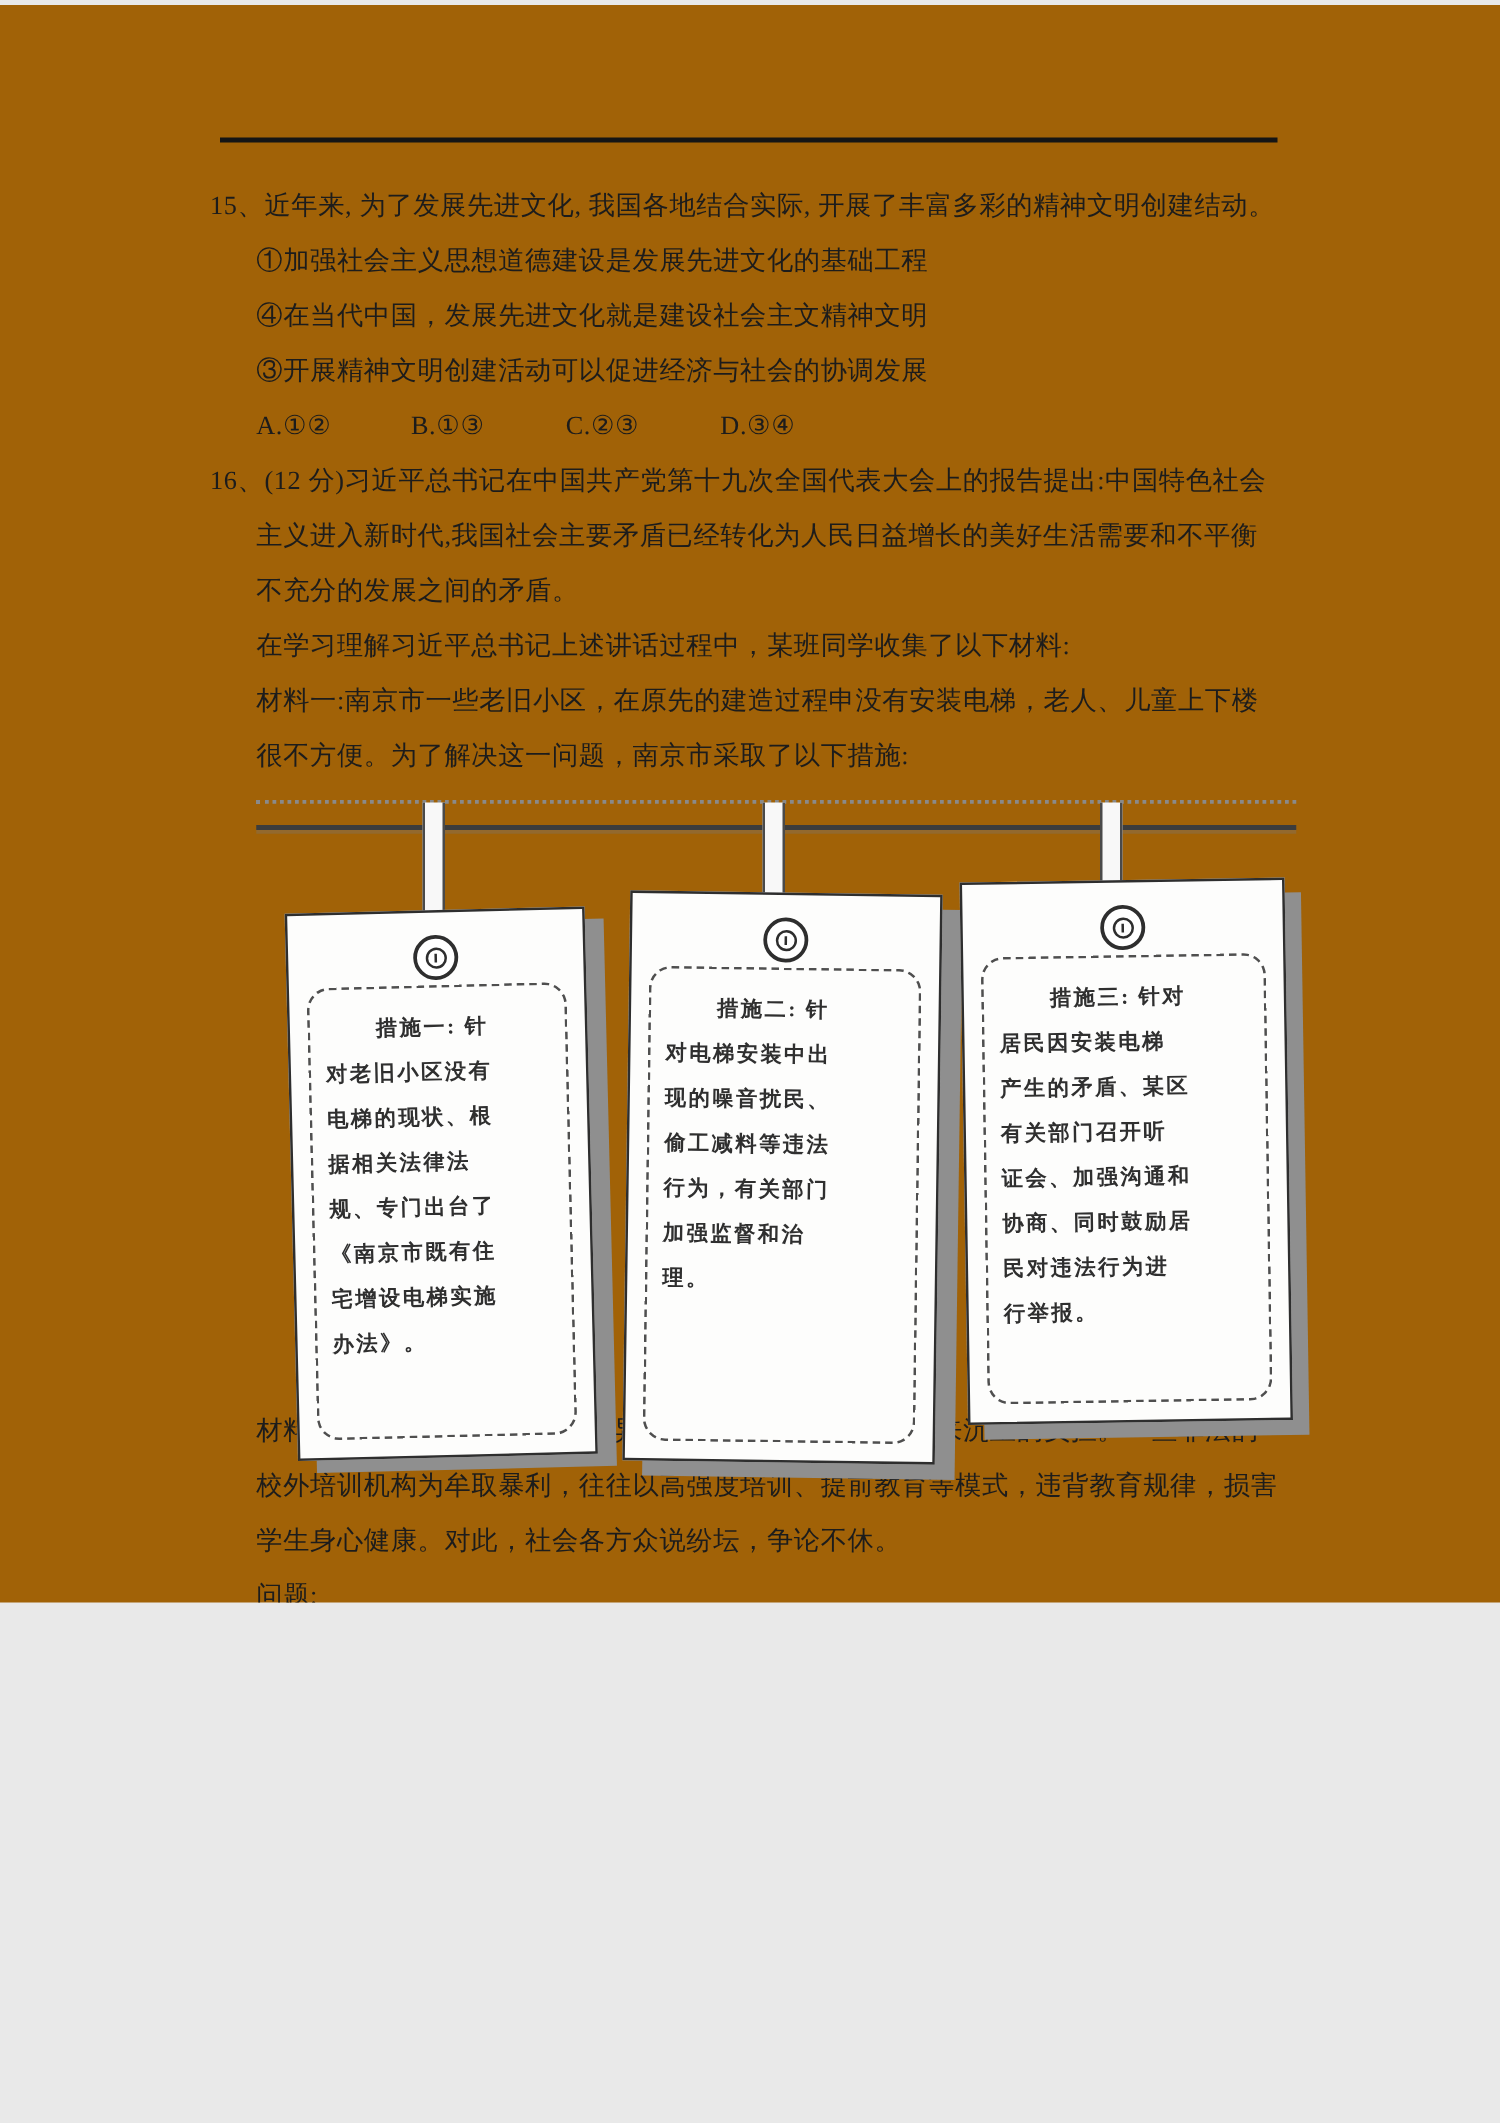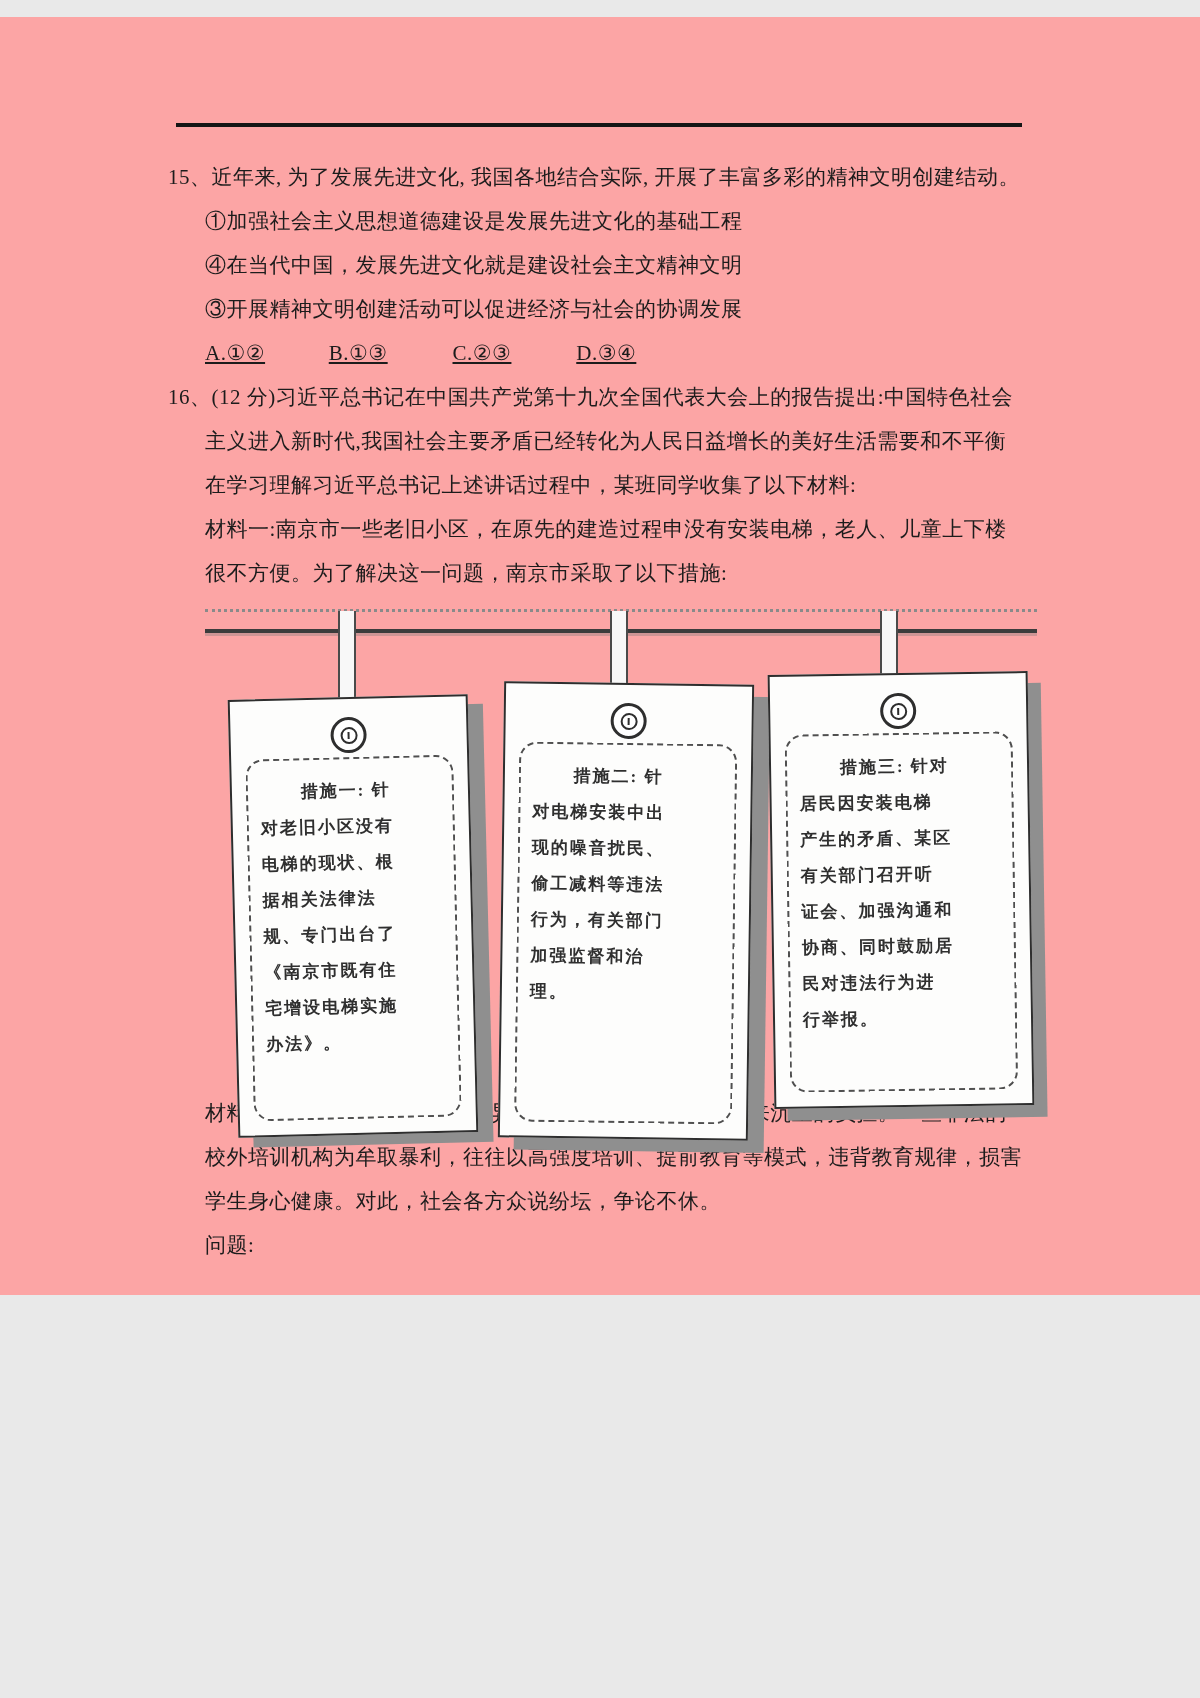--- a/index.html
+++ b/index.html
@@ -1,38 +1,38 @@
 <!DOCTYPE html>
 <html><head>
 <meta charset="utf-8">
 <style>
   html,body{margin:0;padding:0;background:#e9e9e9;}
   .page{
     position:relative;
     width:1200px;height:1278px;
-    margin:17px auto;
-    background:#fca5a5;
+    margin:4px auto;
+    background:#a16207;
     font-family:"Liberation Serif","DejaVu Serif",serif;
     color:#1c1c1c;
     overflow:hidden;
   }
   .top-rule{
     position:absolute;left:176px;top:106px;
     width:846px;height:4px;background:#151515;
   }
   .content{
     position:absolute;left:168px;top:138px;width:900px;
   }
   .line{
     font-size:21px;line-height:44px;height:44px;
     letter-spacing:0.5px;white-space:nowrap;
   }
   .indent{margin-left:37px;}
   .qnum{display:inline;}
-  .choices span{display:inline-block;width:118px;text-decoration:underline;}
+  .choices span{display:inline-block;width:118px;}
   .page-number{
     position:absolute;left:1005px;top:1562px;
     font-size:21px;line-height:30px;
   }
 
   
   .figure{
     position:relative;margin-left:37px;margin-top:6px;
     width:832px;height:472px;
   }
@@ -105,20 +105,21 @@
     <div class="line indent choices">
       <span>A.①②</span>
       <span>B.①③</span>
       <span>C.②③</span>
       <span>D.③④</span>
     </div>
 
 
     <div class="line"><span class="qnum">16、</span><span>(12 分)习近平总书记在中国共产党第十九次全国代表大会上的报告提出:中国特色社会</span></div>
     <div class="line indent">主义进入新时代,我国社会主要矛盾已经转化为人民日益增长的美好生活需要和不平衡</div>
+    <div class="line indent">不充分的发展之间的矛盾。</div>
     <div class="line indent">在学习理解习近平总书记上述讲话过程中，某班同学收集了以下材料:</div>
     <div class="line indent">材料一:南京市一些老旧小区，在原先的建造过程申没有安装电梯，老人、儿童上下楼</div>
     <div class="line indent">很不方便。为了解决这一问题，南京市采取了以下措施:</div>
 
     <div class="figure">
       <div class="rope-dotted"></div>
       <div class="rope-main"></div>
 
       <div class="ribbon r1"></div>
       <div class="ribbon r2"></div>

